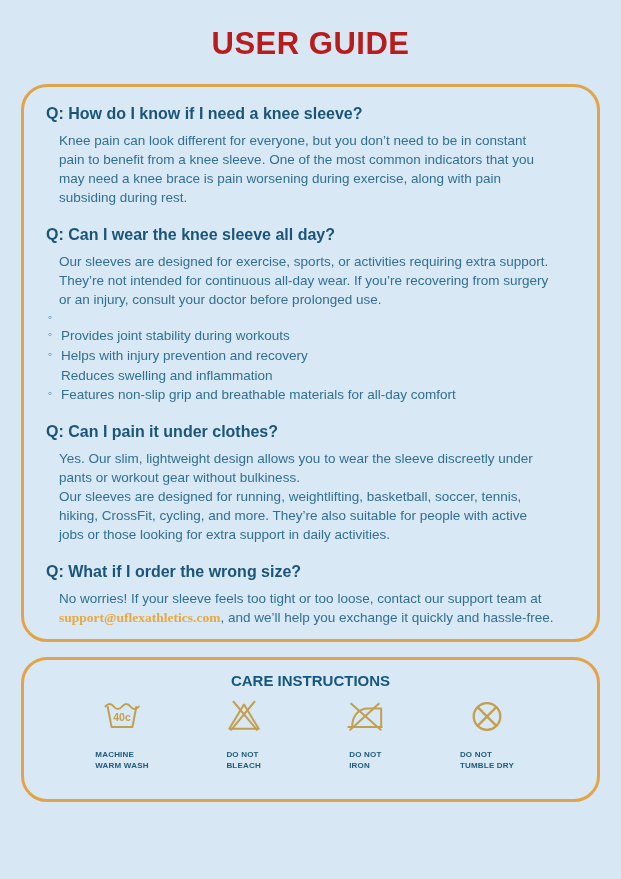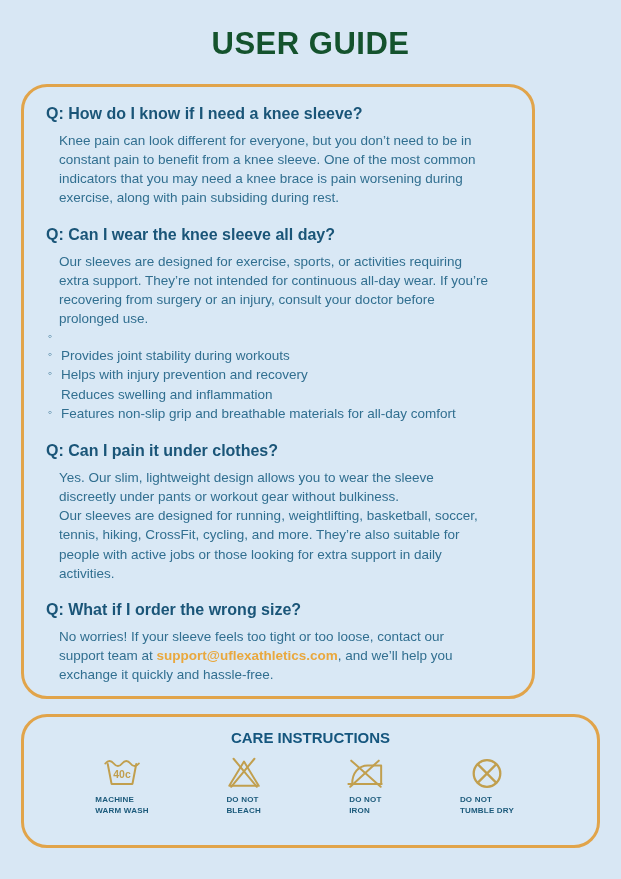--- a/index.html
+++ b/index.html
@@ -6,35 +6,35 @@
   body {
     width: 621px;
     height: 879px;
     background: #d8e7f4;
     font-family: "Liberation Sans", sans-serif;
     -webkit-font-smoothing: antialiased;
     overflow: hidden;
   }
   .page-title {
     text-align: center;
-    color: #14532d;
+    color: #b91c1c;
     font-size: 31px;
     font-weight: bold;
     letter-spacing: 0.5px;
     margin: 26px 0 22px 0;
   }
   .card {
     margin: 0 21px;
     border: 3px solid #e1a44a;
     border-radius: 26px;
     box-sizing: border-box;
     background: #d9e8f5;
   }
   .faq-card {
-    width: 514px;
+    width: 579px;
     padding: 12px 26px 12px 22px;
   }
   .faq-question {
     color: #1a5578;
     font-size: 16px;
     font-weight: bold;
     margin: 18px 0 8px 0;
   }
   .faq-item:first-child .faq-question { margin-top: 6px; }
   .faq-answer {
@@ -55,20 +55,21 @@
   .benefits .marker {
     width: 13px;
     flex: 0 0 13px;
     text-align: left;
     font-size: 12px;
   }
   .email-link {
     color: #e9a83e;
     font-weight: bold;
     text-decoration: none;
+    font-family: Liberation Serif, serif;
   }
   .care-card {
     margin-top: 15px;
     width: 579px;
     padding: 8px 12px 28px 12px;
   }
   .care-title {
     text-align: center;
     color: #15567e;
     font-size: 15px;
@@ -78,20 +79,21 @@
   .care-row {
     display: flex;
     justify-content: space-between;
     padding: 0 42px 0 30px;
   }
   .care-item {
     width: 112px;
     display: flex;
     flex-direction: column;
     align-items: center;
+    gap: 12px;
   }
   .care-icon { height: 38px; }
   .care-label {
     margin-top: 3px;
     text-align: left;
     color: #1c5a7b;
     font-size: 8px;
     font-weight: bold;
     line-height: 1.35;
     letter-spacing: 0.2px;

